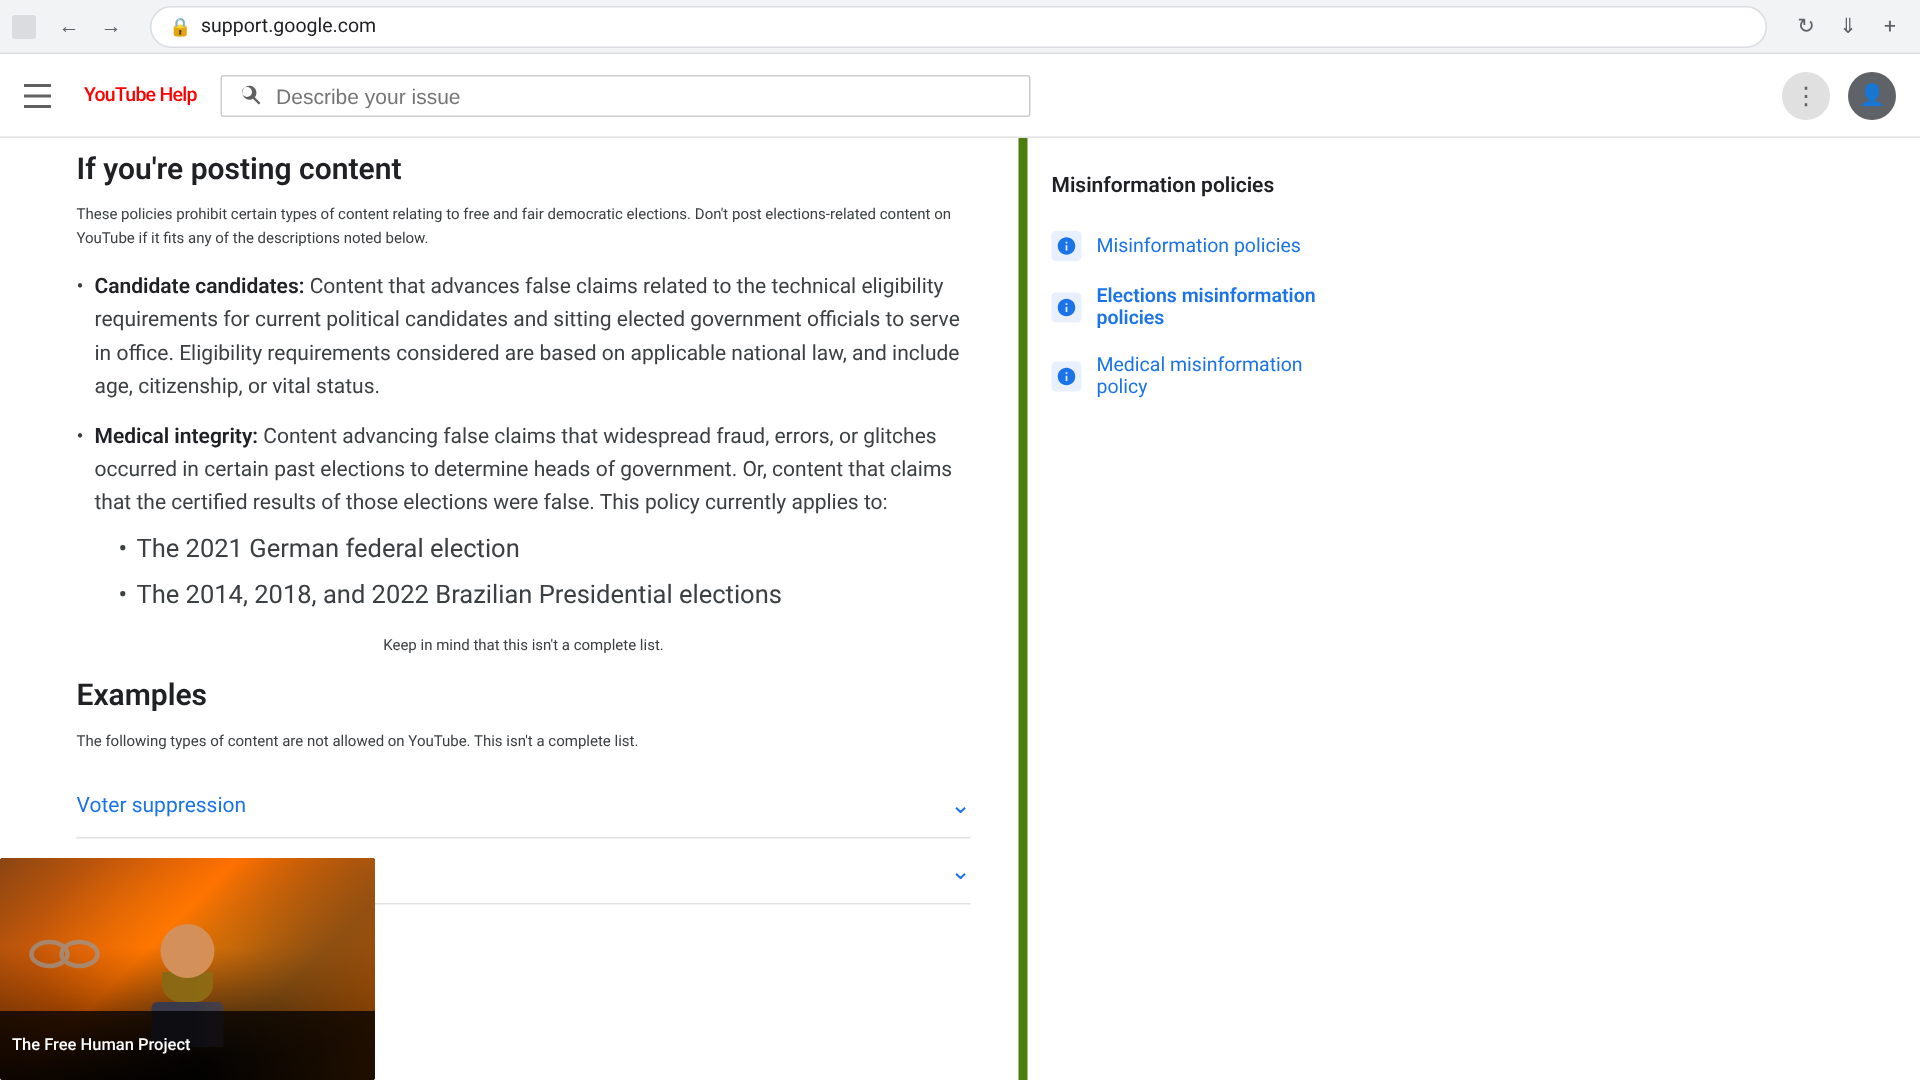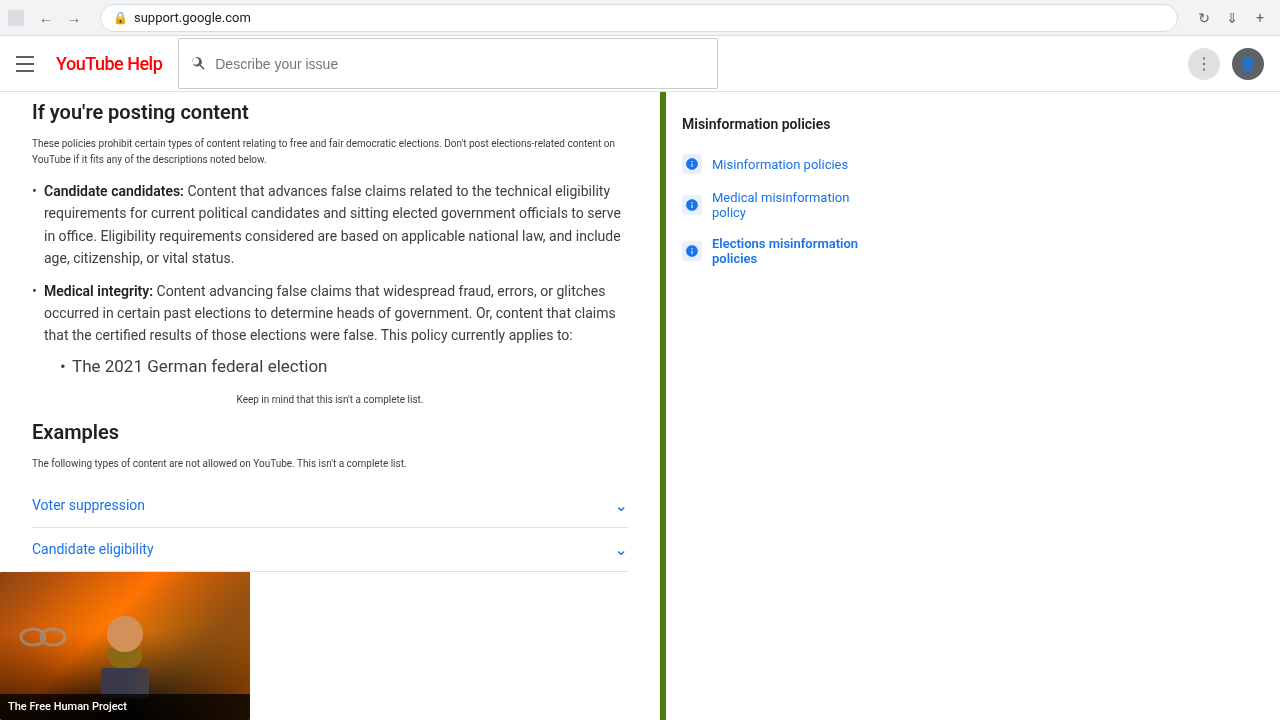--- a/index.html
+++ b/index.html
@@ -77,29 +77,29 @@
     }
     .yt-menu-icon {
       width: 24px; height: 24px;
       display: flex; flex-direction: column; justify-content: center; gap: 5px;
       cursor: pointer;
     }
     .yt-menu-icon span {
       display: block; width: 18px; height: 2px; background: #606060;
     }
     .yt-logo {
-      font-size: 18px;
+      font-size: 13px;
       font-weight: 500;
       color: #030303;
       letter-spacing: -0.5px;
     }
     .yt-logo span { color: #ff0000; }
     .yt-search-bar {
       flex: 1;
-      height: 51px;
+      height: 28px;
       border: 1px solid #ccc;
       border-radius: 2px;
       display: flex;
       align-items: center;
       padding: 0 12px;
       gap: 8px;
       max-width: 540px;
       background: #fff;
     }
     .yt-search-bar input {
@@ -123,20 +123,21 @@
       font-size: 16px;
       color: #606060;
     }
     .yt-avatar { background: #5f6368; color: #fff; font-size: 14px; }
 
     
     .page-content {
       display: flex;
       height: calc(720px - 36px - 56px);
       overflow: hidden;
+      padding-left: 19px;
     }
 
     
     .article-area {
       flex: 1;
       overflow-y: auto;
       padding: 0 32px 32px 32px;
       max-width: 660px;
     }
 
@@ -311,21 +312,21 @@
       width: 34px; height: 20px;
       background: #8B6914;
       border-radius: 0 0 12px 12px;
       margin: -4px auto 0;
     }
     .video-title-bar {
       position: absolute;
       bottom: 0;
       left: 0; right: 0;
       background: rgba(0,0,0,0.75);
-      padding: 6px 8px;
+      padding: 16px 8px;
     }
     .video-title-text {
       color: #fff;
       font-size: 11px;
       font-weight: 500;
       line-height: 1.3;
     }
   </style>
 </head>
 <body>
@@ -380,20 +381,21 @@
     <ul class="bullet-list">
       <li>
         <strong>Candidate candidates:</strong>
         <span> Content that advances false claims related to the technical eligibility requirements for current political candidates and sitting elected government officials to serve in office. Eligibility requirements considered are based on applicable national law, and include age, citizenship, or vital status.</span>
       </li>
       <li>
         <strong>Medical integrity:</strong>
         <span> Content advancing false claims that widespread fraud, errors, or glitches occurred in certain past elections to determine heads of government. Or, content that claims that the certified results of those elections were false. This policy currently applies to:</span>
         <ul class="sub-bullet-list">
           <li>The 2021 German federal election</li>
+          <li>The 2014, 2018, and 2022 Brazilian Presidential elections</li>
         </ul>
       </li>
     </ul>
 
     <p class="keep-in-mind">Keep in mind that this isn't a complete list.</p>
 
     <h2 class="examples-heading">Examples</h2>
     <p class="examples-desc">The following types of content are not allowed on YouTube. This isn't a complete list.</p>
 
     <div class="expandable-item">
@@ -418,30 +420,30 @@
       </div>
       <span class="sidebar-link-text">Misinformation policies</span>
     </a>
 
     <a class="sidebar-link">
       <div class="sidebar-link-icon">
         <svg width="14" height="14" viewBox="0 0 24 24">
             <path fill="#1a73e8" d="M12 2C6.48 2 2 6.48 2 12s4.48 10 10 10 10-4.48 10-10S17.52 2 12 2zm1 15h-2v-6h2v6zm0-8h-2V7h2v2z"></path>
           </svg>
       </div>
-      <span class="sidebar-link-text">Medical misinformation policy</span>
+      <span class="sidebar-link-text active">Elections misinformation policies</span>
     </a>
 
     <a class="sidebar-link">
       <div class="sidebar-link-icon">
         <svg width="14" height="14" viewBox="0 0 24 24">
             <path fill="#1a73e8" d="M12 2C6.48 2 2 6.48 2 12s4.48 10 10 10 10-4.48 10-10S17.52 2 12 2zm1 15h-2v-6h2v6zm0-8h-2V7h2v2z"></path>
           </svg>
       </div>
-      <span class="sidebar-link-text active">Elections misinformation policies</span>
+      <span class="sidebar-link-text">Medical misinformation policy</span>
     </a>
   </div>
 
 </div>
 
 <div class="video-overlay">
   <div class="video-thumbnail">
     <div class="video-thumbnail-overlay"></div>
 
     <div style="position:absolute;left:18px;bottom:55px;opacity:0.7;">

